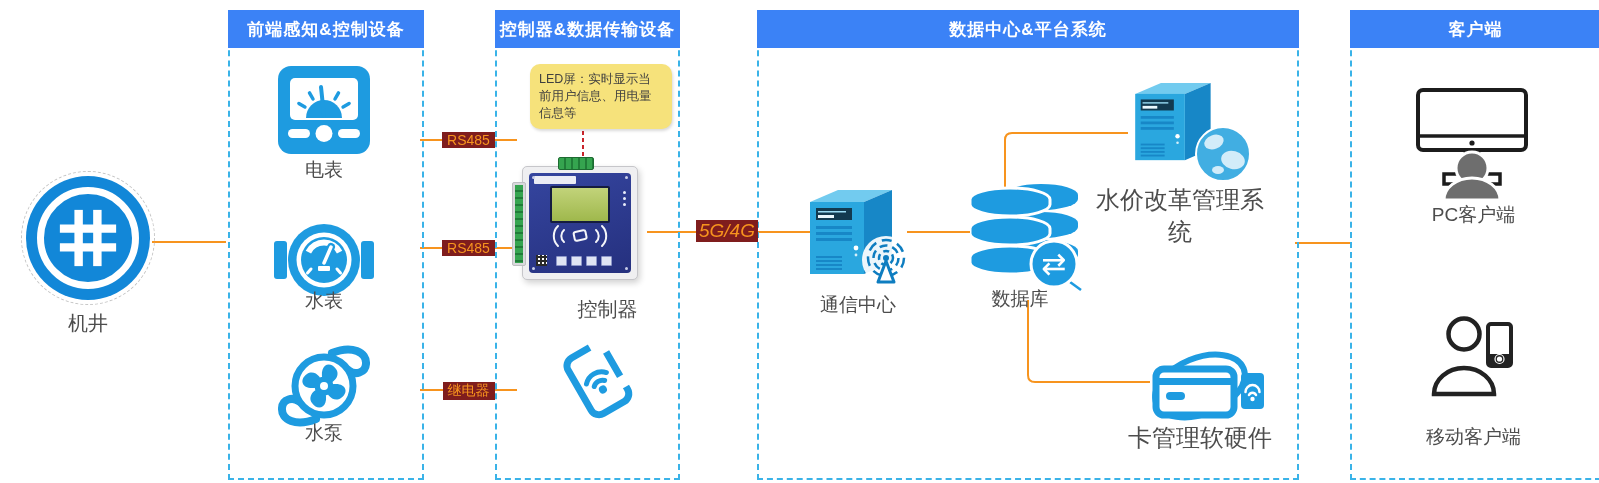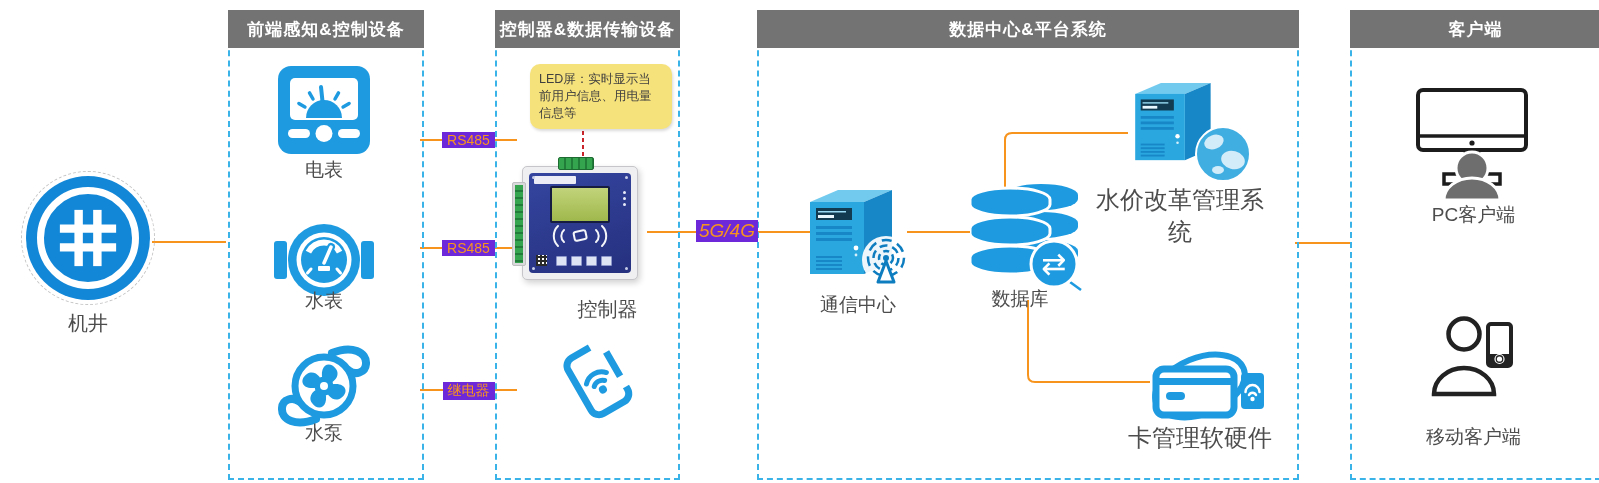--- a/index.html
+++ b/index.html
@@ -5,29 +5,29 @@
   html,body{margin:0;padding:0;background:#fff;}
   #canvas{
     position:relative;width:1599px;height:483px;background:#fff;overflow:hidden;
     font-family:"Liberation Sans","DejaVu Sans",sans-serif;
   }
   .abs{position:absolute;}
   
   .box{position:absolute;top:10px;height:466px;border:2px dashed #3AB3E8;background:transparent;}
   .box-header{
     position:absolute;left:-2px;right:-2px;top:-2px;height:38px;
-    background:#737373;color:#fff;font-weight:700;font-size:17px;letter-spacing:1px;
+    background:#3b82f6;color:#fff;font-weight:700;font-size:17px;letter-spacing:1px;
     display:flex;align-items:center;justify-content:center;
   }
   
   .label{position:absolute;text-align:center;color:#4d4d4d;font-size:19px;}
   .label.small{font-size:24px;}
   
   .chip-wrap{position:absolute;text-align:center;}
-  .chip{display:inline-block;background:#6d28d9;padding:0 5px;color:#F7941E;font-size:14px;}
+  .chip{display:inline-block;background:#7f1d1d;padding:0 5px;color:#F7941E;font-size:14px;}
   .chip.big{font-size:19px;padding:0 3px;font-style:italic;}
   
   .well-dash{position:absolute;inset:-5px;border:1px dashed #c6c6c6;border-radius:50%;}
   .well-circle{position:absolute;inset:0;background:#1287D8;border-radius:50%;}
   .well-inner{position:absolute;inset:11px;border:7px solid #fff;border-radius:50%;}
   
   .note{
     position:absolute;left:530px;top:64px;width:124px;background:#F6E27B;border-radius:10px;
     padding:7px 9px;font-size:12.5px;line-height:1.35;color:#3f3f3f;
     box-shadow:1px 2px 3px rgba(0,0,0,.15);

